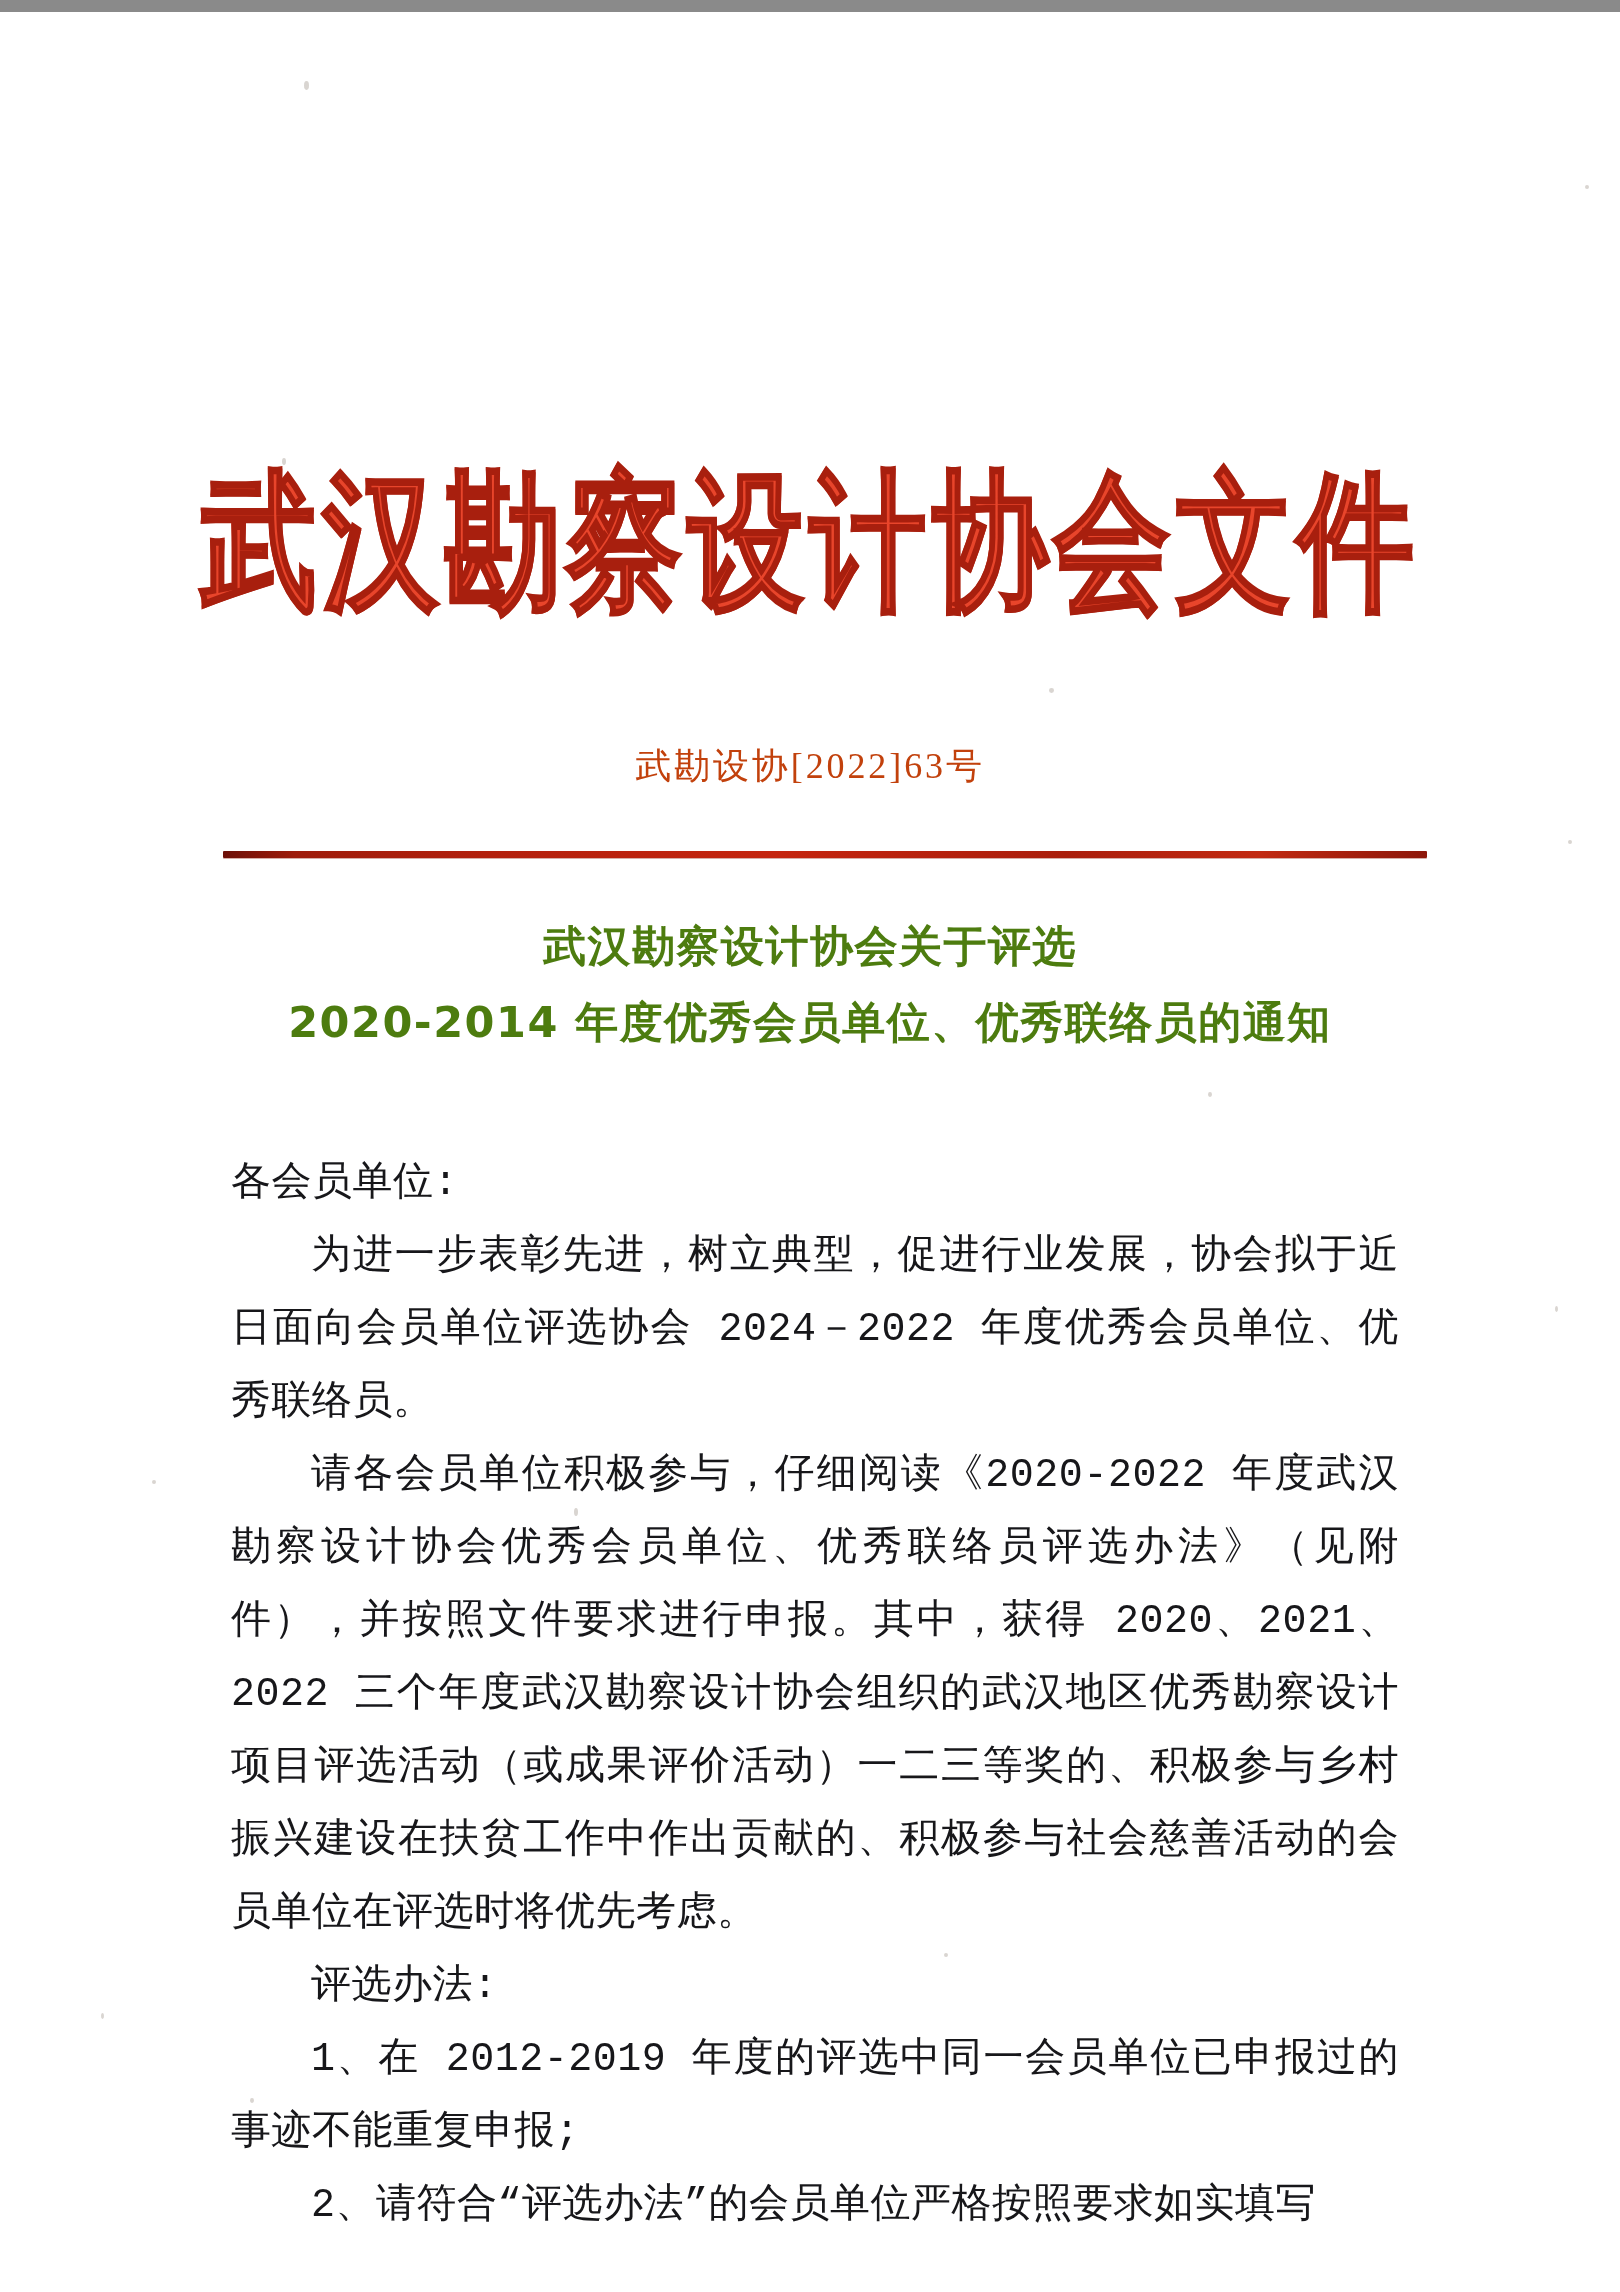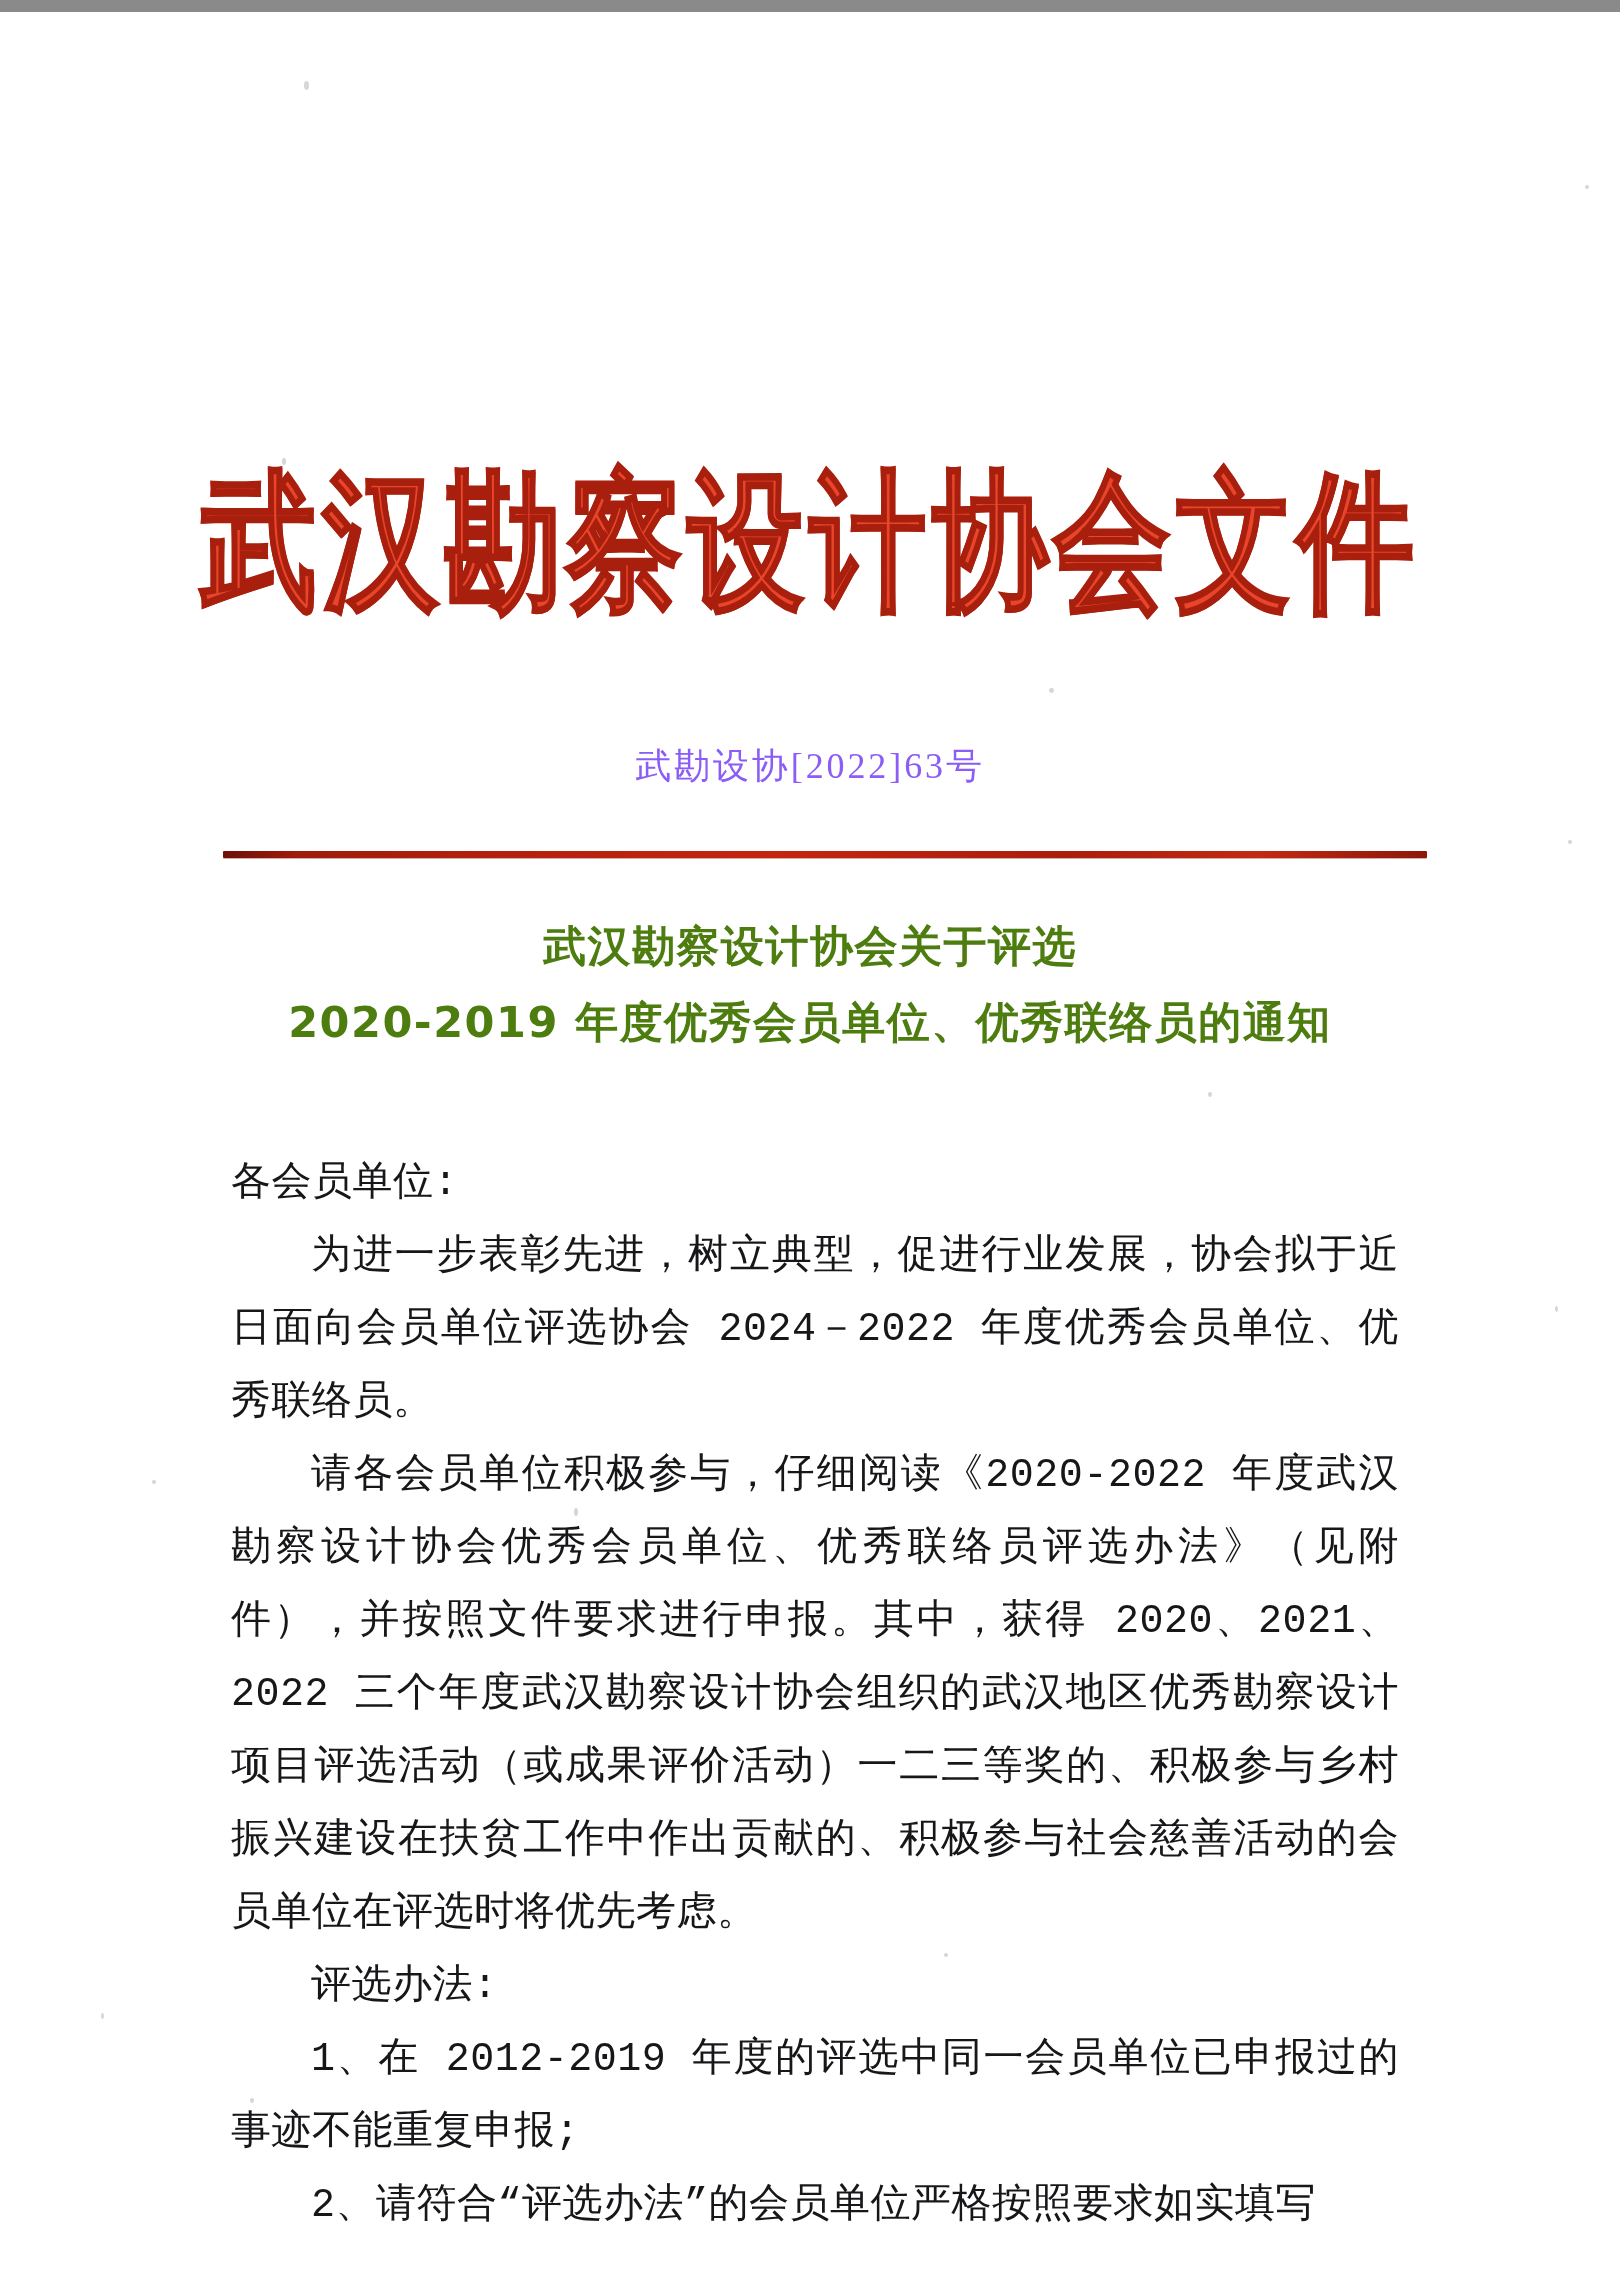--- a/index.html
+++ b/index.html
@@ -55,21 +55,21 @@
   }
 
   
   .docnum {
     position: absolute;
     left: 0;
     right: 0;
     top: 730px;
     text-align: center;
     font-size: 36px;
-    color: #8b5cf6;
+    color: #c2410c;
     letter-spacing: 2.9px;
     font-family: "Liberation Serif", "DejaVu Serif", serif;
   }
 
   
   .red-rule {
     position: absolute;
     left: 223px;
     width: 1204px;
     top: 839px;
@@ -139,21 +139,21 @@
   <div class="masthead">
     <span class="masthead-text">武汉勘察设计协会文件</span>
   </div>
 
   <div class="docnum">武勘设协[2022]63号</div>
 
   <div class="red-rule"></div>
 
   <div class="title-block">
     <div class="title-line">武汉勘察设计协会关于评选</div>
-    <div class="title-line">2020-2019 年度优秀会员单位、优秀联络员的通知</div>
+    <div class="title-line">2020-2014 年度优秀会员单位、优秀联络员的通知</div>
   </div>
 
   <div class="body-block">
     <p class="para">各会员单位:</p>
 
     <p class="para indent">为进一步表彰先进，树立典型，促进行业发展，协会拟于近日面向会员单位评选协会 2024－2022 年度优秀会员单位、优秀联络员。</p>
 
     <p class="para indent">请各会员单位积极参与，仔细阅读《2020-2022 年度武汉勘察设计协会优秀会员单位、优秀联络员评选办法》（见附件），并按照文件要求进行申报。其中，获得 2020、2021、2022 三个年度武汉勘察设计协会组织的武汉地区优秀勘察设计项目评选活动（或成果评价活动）一二三等奖的、积极参与乡村振兴建设在扶贫工作中作出贡献的、积极参与社会慈善活动的会员单位在评选时将优先考虑。</p>
 
     <p class="para indent">评选办法:</p>

